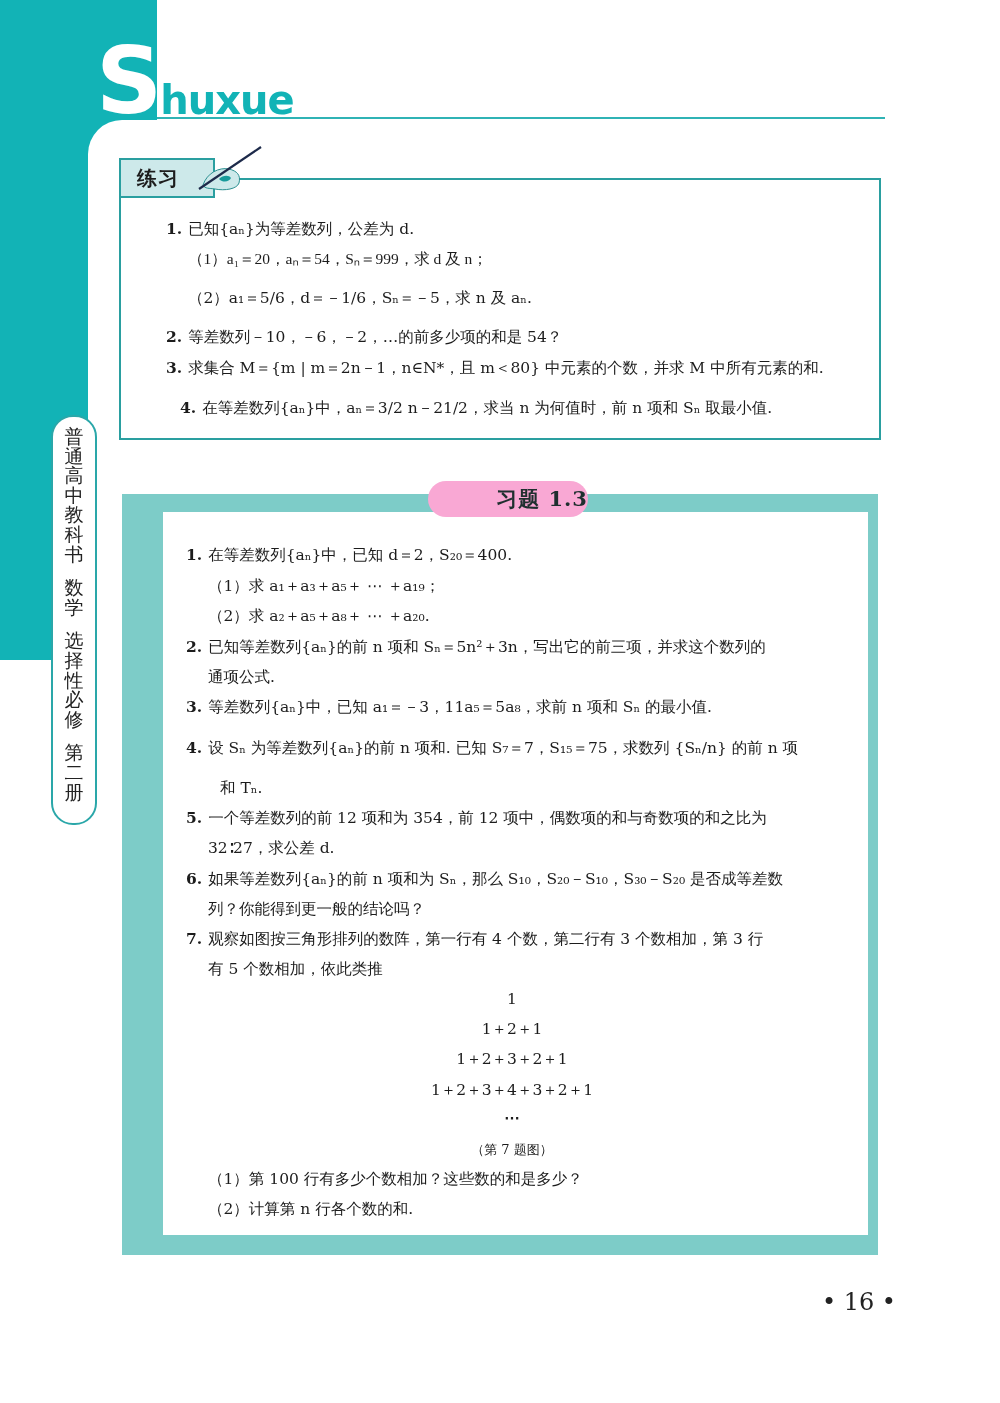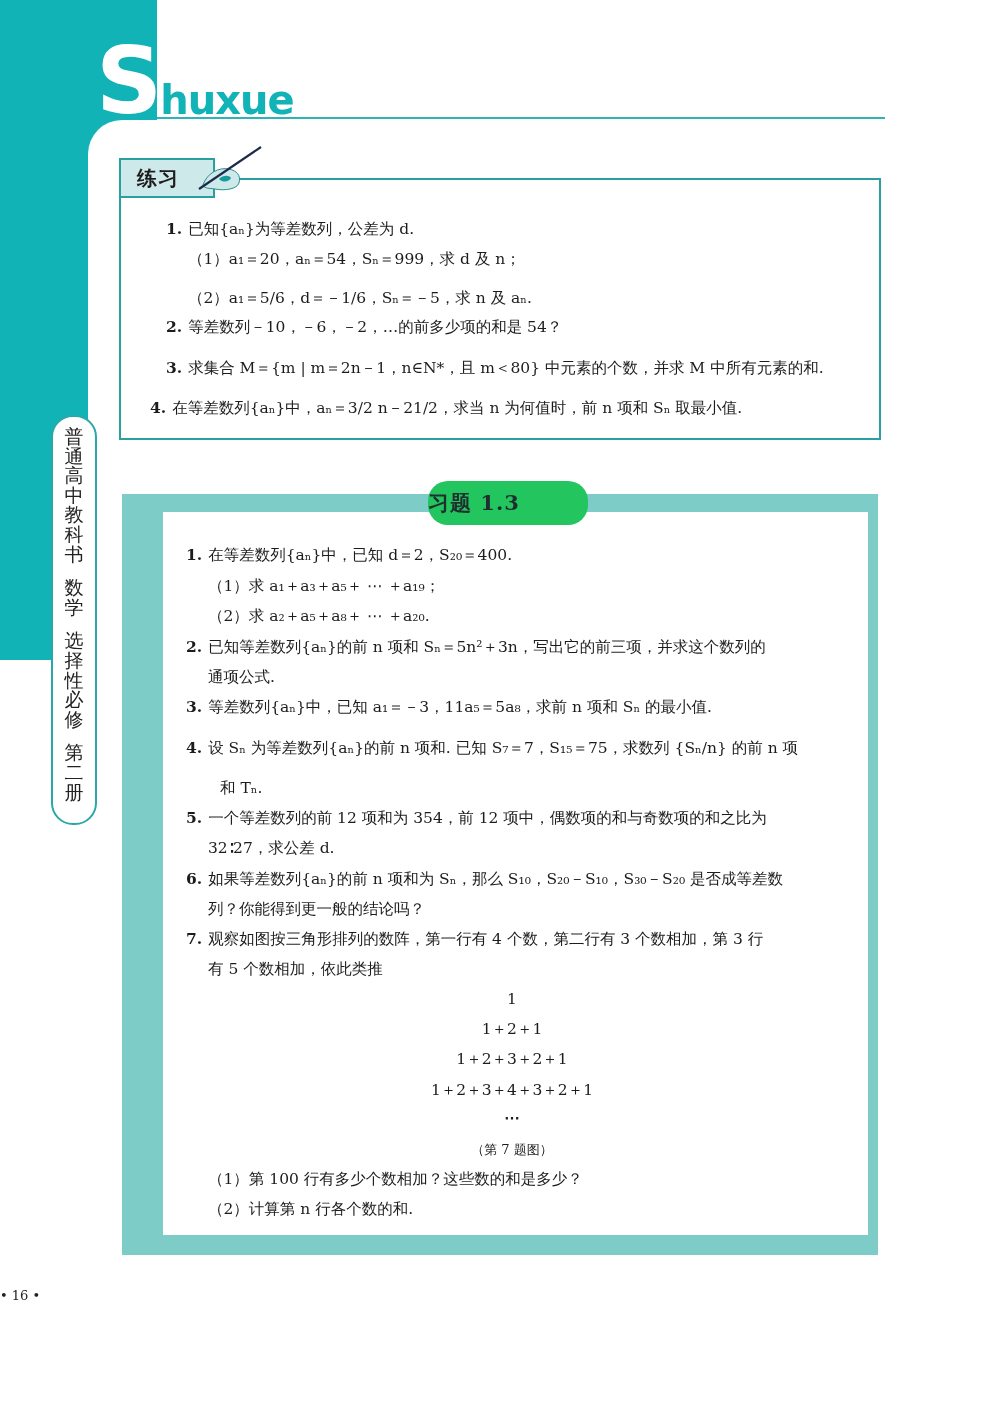--- a/index.html
+++ b/index.html
@@ -19,25 +19,25 @@
   
   .practice-box{position:absolute;left:119px;top:178px;width:762px;height:262px;border:2px solid #2a9fa0;box-sizing:border-box;}
   .practice-tab{position:absolute;left:119px;top:158px;width:96px;height:40px;background:#cde9ea;border:2px solid #2a9fa0;box-sizing:border-box;
        display:flex;align-items:center;padding-left:16px;}
   .practice-tab-label{font-family:"DejaVu Sans","Liberation Sans",sans-serif;font-weight:bold;font-size:20px;color:#1d1d1d;letter-spacing:1px;}
   .pen-icon{position:absolute;left:185px;top:145px;width:80px;height:52px;}
   .q{position:absolute;font-size:15.5px;line-height:22px;white-space:nowrap;}
   .num{font-weight:bold;margin-right:6px;font-family:"DejaVu Serif","Liberation Serif",serif;}
   .exercise-frame{position:absolute;left:122px;top:494px;width:756px;height:761px;background:#7dccc8;}
   .exercise-inner{position:absolute;left:163px;top:512px;width:705px;height:723px;background:#fff;}
-  .exercise-pill{position:absolute;left:428px;top:481px;width:160px;height:44px;background:#22c55e;border-radius:20px;display:flex;align-items:center;justify-content:flex-start;}
+  .exercise-pill{position:absolute;left:428px;top:481px;width:160px;height:36px;background:#f9a8d4;border-radius:20px;display:flex;align-items:center;justify-content:flex-end;}
   .exercise-title{font-weight:bold;font-size:21px;color:#1f2f2f;letter-spacing:1px;}
   .tri{position:absolute;left:400px;width:224px;text-align:center;font-size:15.5px;line-height:22px;}
   .caption{font-size:13px;}
-  .page-num{position:absolute;left:0;width:896px;top:1288px;text-align:left;font-size:13px;color:#222;}
+  .page-num{position:absolute;left:0;width:896px;top:1288px;text-align:right;font-size:24px;color:#222;}
 </style>
 </head>
 <body>
 
 <div class="teal-band"></div>
 <div class="page-white"></div>
 <div class="cover-white"></div>
 
 <div class="logo">
   <span class="logo-s">S</span>
@@ -74,33 +74,33 @@
 </div>
 <svg class="pen-icon" viewBox="0 0 80 52">
   <path d="M18 40 C22 28 34 22 44 24 C52 26 56 30 54 38 C52 44 40 46 30 44 C24 43 20 44 18 40 Z" fill="#cde9ea" stroke="#2a8f90" stroke-width="1"></path>
   <path d="M34 34 C38 30 44 30 46 33 C44 37 38 38 34 34 Z" fill="#179a9a"></path>
   <line x1="14" y1="44" x2="76" y2="2" stroke="#1d2a4a" stroke-width="2.2"></line>
 </svg>
 
 <div class="q" style="left:166px;top:218px;">
   <span class="num">1.</span><span>已知{aₙ}为等差数列，公差为 d.</span>
 </div>
-<div class="q" style="left:188px;top:248px;">
+<div class="q" style="left:188px;top:248px;font-family:Liberation Serif, serif;">
   <span>（1）a₁＝20，aₙ＝54，Sₙ＝999，求 d 及 n；</span>
 </div>
 <div class="q" style="left:188px;top:287px;">
   <span>（2）a₁＝5/6，d＝－1/6，Sₙ＝－5，求 n 及 aₙ.</span>
 </div>
-<div class="q" style="left:166px;top:316px;">
+<div class="q" style="left:166px;top:326px;">
   <span class="num">2.</span><span>等差数列－10，－6，－2，…的前多少项的和是 54？</span>
 </div>
 <div class="q" style="left:166px;top:357px;">
   <span class="num">3.</span><span>求集合 M＝{m | m＝2n－1，n∈N*，且 m＜80} 中元素的个数，并求 M 中所有元素的和.</span>
 </div>
-<div class="q" style="left:150px;top:397px;">
+<div class="q" style="left:180px;top:397px;">
   <span class="num">4.</span><span>在等差数列{aₙ}中，aₙ＝3/2 n－21/2，求当 n 为何值时，前 n 项和 Sₙ 取最小值.</span>
 </div>
 
 <div class="exercise-frame"></div>
 <div class="exercise-inner"></div>
 <div class="exercise-pill">
   <span class="exercise-title">习题 1.3</span>
 </div>
 
 <div class="q" style="left:186px;top:544px;">

